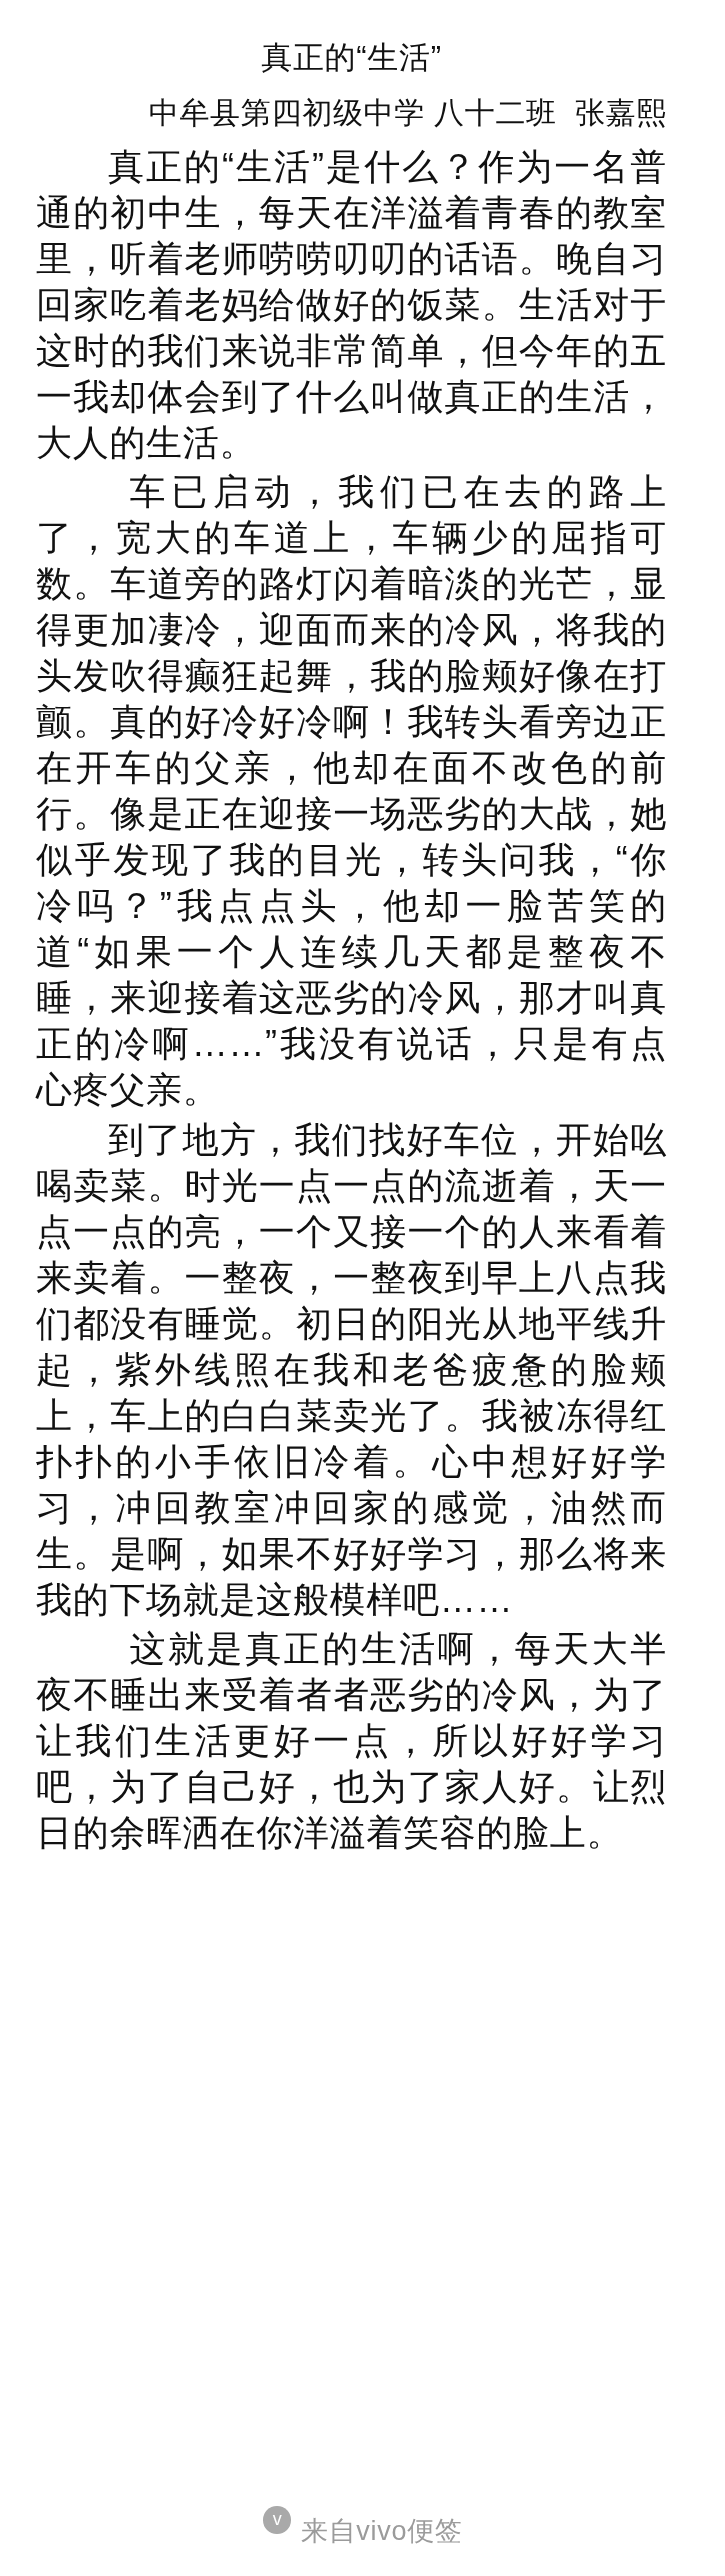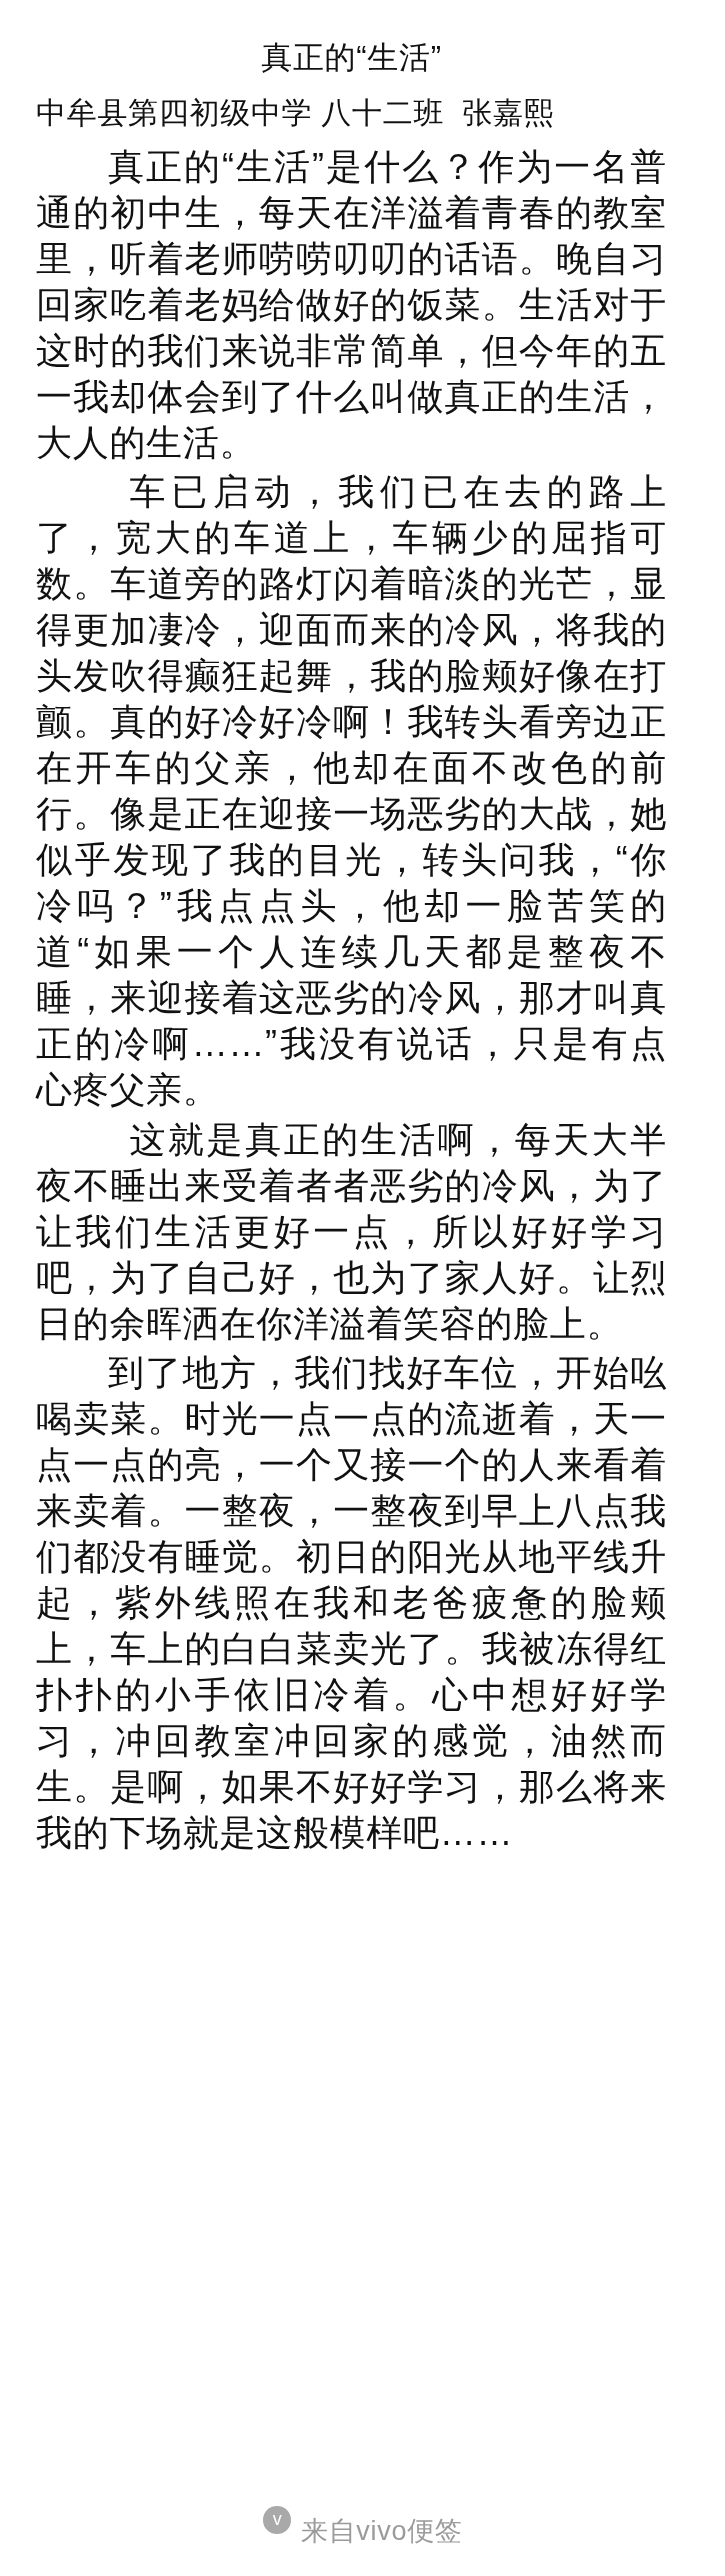--- a/index.html
+++ b/index.html
@@ -24,21 +24,21 @@
     font-size: 31px;
     font-weight: 400;
     line-height: 55px;
     text-align: center;
     letter-spacing: 0.7px;
     white-space: pre;
   }
   .byline {
     font-size: 30px;
     line-height: 55px;
-    text-align: left;
+    text-align: right;
     letter-spacing: 0.7px;
     white-space: pre;
   }
   .para {
     margin: 3.6px 0 0 0;
     font-size: 36px;
     line-height: 46px;
     letter-spacing: 0.7px;
     text-align: justify;
     text-justify: inter-ideograph;
@@ -83,23 +83,23 @@
 <div class="content">
   <h1 class="title">真正的“生活”</h1>
 
   <div class="byline">中牟县第四初级中学 八十二班  张嘉熙</div>
 
   <p class="para indent-2">真正的“生活”是什么？作为一名普通的初中生，每天在洋溢着青春的教室里，听着老师唠唠叨叨的话语。晚自习回家吃着老妈给做好的饭菜。生活对于这时的我们来说非常简单，但今年的五一我却体会到了什么叫做真正的生活，大人的生活。</p>
 
 
   <p class="para indent-3">车已启动，我们已在去的路上了，宽大的车道上，车辆少的屈指可数。车道旁的路灯闪着暗淡的光芒，显得更加凄冷，迎面而来的冷风，将我的头发吹得癫狂起舞，我的脸颊好像在打颤。真的好冷好冷啊！我转头看旁边正在开车的父亲，他却在面不改色的前行。像是正在迎接一场恶劣的大战，她似乎发现了我的目光，转头问我，“你冷吗？”我点点头，他却一脸苦笑的道“如果一个人连续几天都是整夜不睡，来迎接着这恶劣的冷风，那才叫真正的冷啊……”我没有说话，只是有点心疼父亲。</p>
 
+  <p class="para indent-2">到了地方，我们找好车位，开始吆喝卖菜。时光一点一点的流逝着，天一点一点的亮，一个又接一个的人来看着来卖着。一整夜，一整夜到早上八点我们都没有睡觉。初日的阳光从地平线升起，紫外线照在我和老爸疲惫的脸颊上，车上的白白菜卖光了。我被冻得红扑扑的小手依旧冷着。心中想好好学习，冲回教室冲回家的感觉，油然而生。是啊，如果不好好学习，那么将来我的下场就是这般模样吧……</p>
+
   <p class="para indent-3">这就是真正的生活啊，每天大半夜不睡出来受着者者恶劣的冷风，为了让我们生活更好一点，所以好好学习吧，为了自己好，也为了家人好。让烈日的余晖洒在你洋溢着笑容的脸上。</p>
-
-  <p class="para indent-2">到了地方，我们找好车位，开始吆喝卖菜。时光一点一点的流逝着，天一点一点的亮，一个又接一个的人来看着来卖着。一整夜，一整夜到早上八点我们都没有睡觉。初日的阳光从地平线升起，紫外线照在我和老爸疲惫的脸颊上，车上的白白菜卖光了。我被冻得红扑扑的小手依旧冷着。心中想好好学习，冲回教室冲回家的感觉，油然而生。是啊，如果不好好学习，那么将来我的下场就是这般模样吧……</p>
 </div>
 
 <div class="footer">
   <span class="badge">
     <span>v</span>
   </span>
   <span class="src">来自vivo便签</span>
 </div>
 
 

